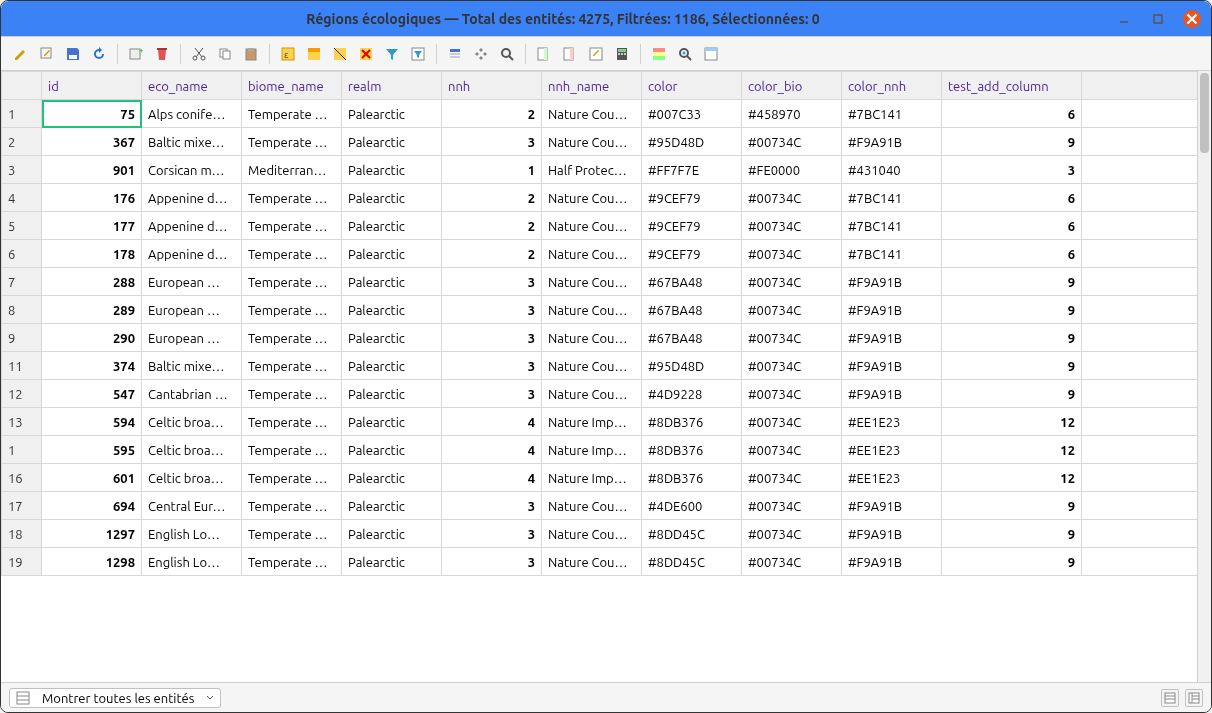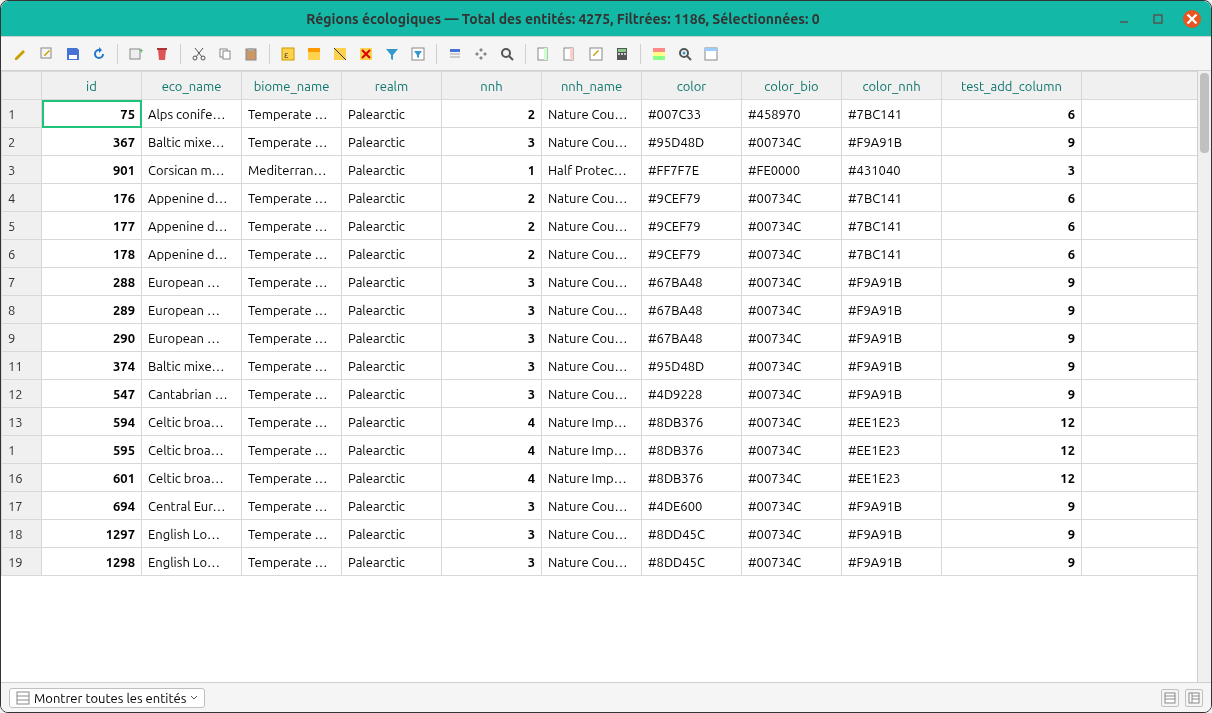--- a/index.html
+++ b/index.html
@@ -10,21 +10,21 @@
   width: 1212px;
   height: 713px;
   overflow: hidden;
   display: flex;
   flex-direction: column;
   border: 1px solid #333;
   border-radius: 8px;
 }
 .titlebar {
   height: 36px;
-  background: #14b8a6;
+  background: #3b82f6;
   border-bottom: 1px solid #d0d0d0;
   display: flex;
   align-items: center;
   padding: 0 10px;
   border-radius: 8px 8px 0 0;
 }
 .titlebar-title {
   flex: 1;
   text-align: center;
   font-weight: bold;
@@ -69,22 +69,22 @@
   padding: 5px 6px;
   font-size: 13px;
   white-space: nowrap;
   overflow: hidden;
   text-overflow: ellipsis;
   height: 28px;
 }
 thead th {
   background: #f0f0f0;
   font-weight: normal;
-  color: #0f766e;
-  text-align: center;
+  color: #4c1d95;
+  text-align: left;
   position: sticky;
   top: 0;
 }
 .rowhdr {
   background: #f0f0f0;
   text-align: left;
   color:#333;
   width:40px;
 }
 .col-id, .col-nnh, .col-test { text-align: right; font-weight: bold; }
@@ -97,21 +97,21 @@
 .statusbar {
   height: 30px;
   background:#f5f5f5;
   border-top:1px solid #d0d0d0;
   display:flex;
   align-items:center;
   padding:0 8px;
   gap:6px;
 }
 .status-combo {
-  display:flex; align-items:center; gap:4px;
+  display:flex; align-items:center; gap:12px;
   border:1px solid #c0c0c0;
   background:#fff;
   padding:2px 6px;
   border-radius:3px;
   cursor:pointer;
 }
 .status-right { margin-left:auto; display:flex; gap:6px; }
 .sicon { width:18px; height:18px; display:flex; align-items:center; justify-content:center; cursor:pointer; border:1px solid #c0c0c0; border-radius:2px; }
 
 .scrollbar-v {

